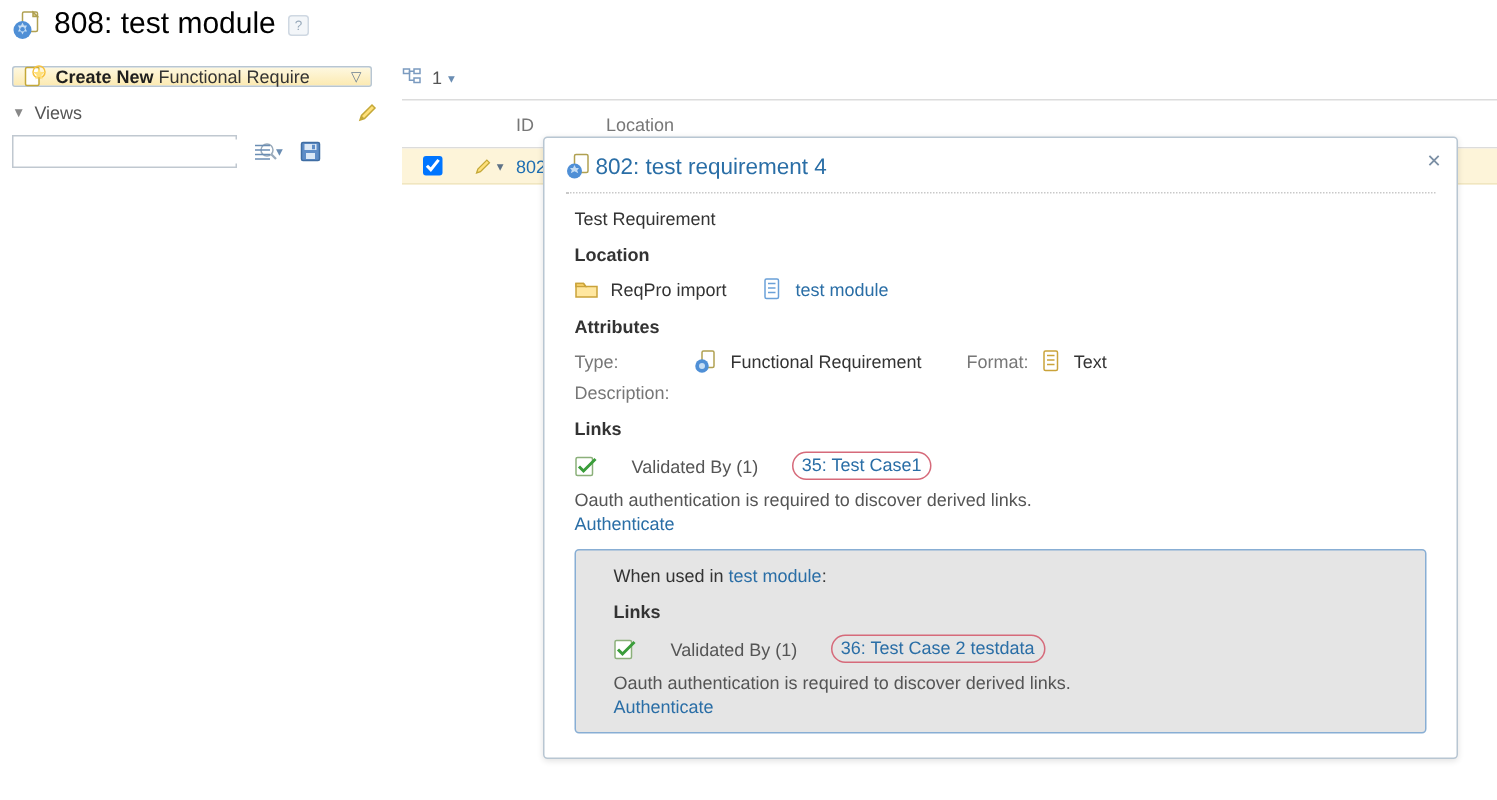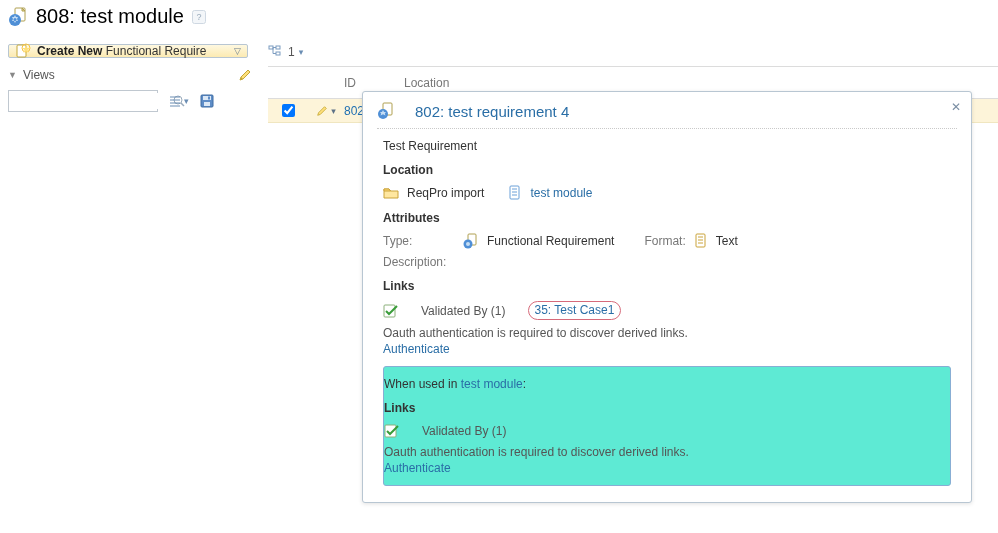--- a/index.html
+++ b/index.html
@@ -104,21 +104,21 @@
     border:1px solid #b8c6d2;
     border-radius:3px;
     box-shadow:0 1px 4px rgba(0,0,0,0.12);
     padding:10px 14px 12px 14px;
   }
   .popover .close-x {
     position:absolute; top:8px; right:10px;
     color:#7b8fa4; cursor:pointer; font-size:12px;
   }
   .popover .title-row {
-    display:flex; align-items:center; gap:20px;
+    display:flex; align-items:center; gap:2px;
     color:#2a6ea6; font-size:15px;
     padding-bottom:8px;
     border-bottom:1px dotted #c9c9c9;
   }
   .popover .body { padding:10px 6px 4px 6px; }
   .popover .sub { color:#333; margin-bottom:10px; }
   .sec-label { font-weight:bold; color:#333; margin-top:10px; margin-bottom:8px; }
   .loc-row { display:flex; align-items:center; gap:8px; }
   .loc-row .plain { color:#333; }
   .loc-row .lnk { color:#2a6ea6; cursor:pointer; }
@@ -129,23 +129,23 @@
   .links-row .dim { color:#555; }
   .red-box {
     border:1px solid #d66a7a; border-radius:10px; padding:1px 6px 2px 6px;
     color:#2a6ea6; cursor:pointer;
   }
   .note { color:#555; margin-top:6px; }
   .auth-link { color:#2a6ea6; cursor:pointer; margin-top:2px; }
   .usedin-box {
     border:1px solid #88aed4;
     border-radius:3px;
-    background:#5eead4;
+    background:#e5e5e5;
     margin-top:10px;
-    padding:10px 0;
+    padding:10px 25px;
   }
   .usedin-head { color:#333; }
   .usedin-head .lnk { color:#2a6ea6; cursor:pointer; }
 </style>
 </head>
 <body>
 
 <div class="header">
   <span>
     <svg width="20" height="20" viewBox="0 0 20 20">
@@ -338,20 +338,21 @@
           </div>
           <div class="sec-label">Links</div>
           <div class="links-row">
             <span>
               <svg width="16" height="16" viewBox="0 0 16 16">
                 <rect x="1" y="2" width="11" height="12" rx="1" fill="#fff" stroke="#8bb07a"></rect>
                 <path d="M3 8 L6 11 L14 3" fill="none" stroke="#3a9d3a" stroke-width="2"></path>
               </svg>
             </span>
             <span class="dim">Validated By (1)</span>
+            <span class="red-box">36: Test Case 2 testdata</span>
           </div>
           <div class="note">Oauth authentication is required to discover derived links.</div>
           <div class="auth-link">Authenticate</div>
         </div>
       </div>
     </div>
 
   </div>
 </div>
 

